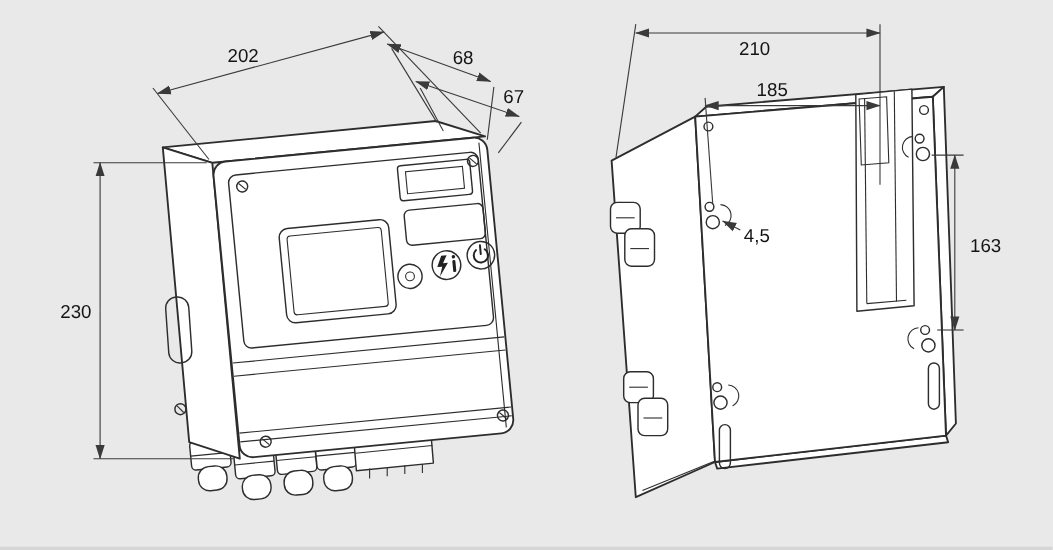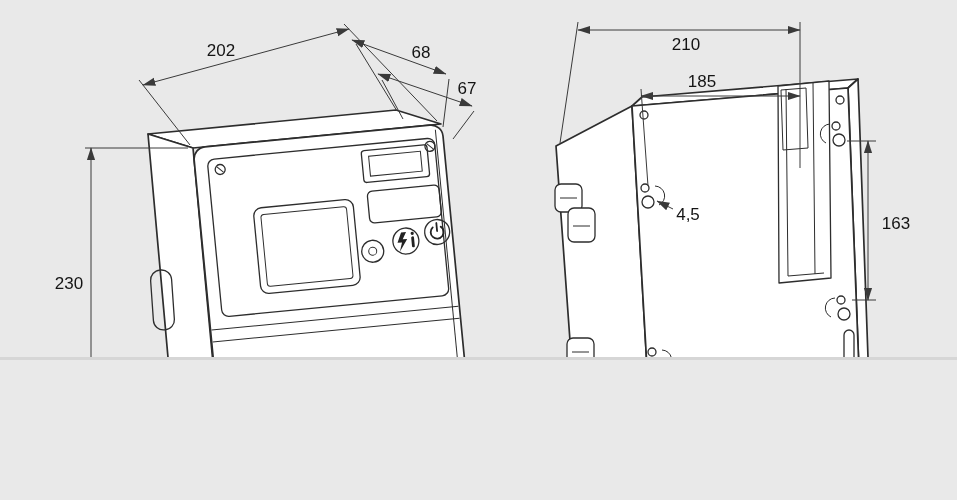--- a/index.html
+++ b/index.html
@@ -1,17 +1,17 @@
 <!DOCTYPE html>
 <html><head>
 <meta charset="utf-8">
 <style>
   html,body{margin:0;padding:0;}
   body{background:#e9e9e9;font-family:"Liberation Sans",sans-serif;}
-  .canvas{position:relative;width:957px;height:360px;overflow:hidden;}
+  .canvas{position:relative;width:957px;height:500px;overflow:hidden;}
   svg{position:absolute;left:0;top:0;}
   .o  { fill:#ffffff; stroke:#2d2d2d; stroke-width:1.7; stroke-linejoin:round; }
   .p  { fill:#ffffff; stroke:#2d2d2d; stroke-width:1.3; stroke-linejoin:round; }
   .o2 { fill:none;    stroke:#2d2d2d; stroke-width:1.3; stroke-linejoin:round; }
   .t  { fill:none;    stroke:#2d2d2d; stroke-width:1; }
   .d line, .d path { stroke:#3a3a3a; stroke-width:1; fill:none; }
   .dim-text { font:17px "Liberation Sans", sans-serif; fill:#141414; text-anchor:middle; }
   .icon-fill { fill:#222222; stroke:none; }
   .icon-stroke { fill:none; stroke:#222222; stroke-width:1.8; stroke-linecap:round; }
   .page-edge{position:absolute;left:0;bottom:0;width:100%;height:3px;background:#d6d6d6;}

